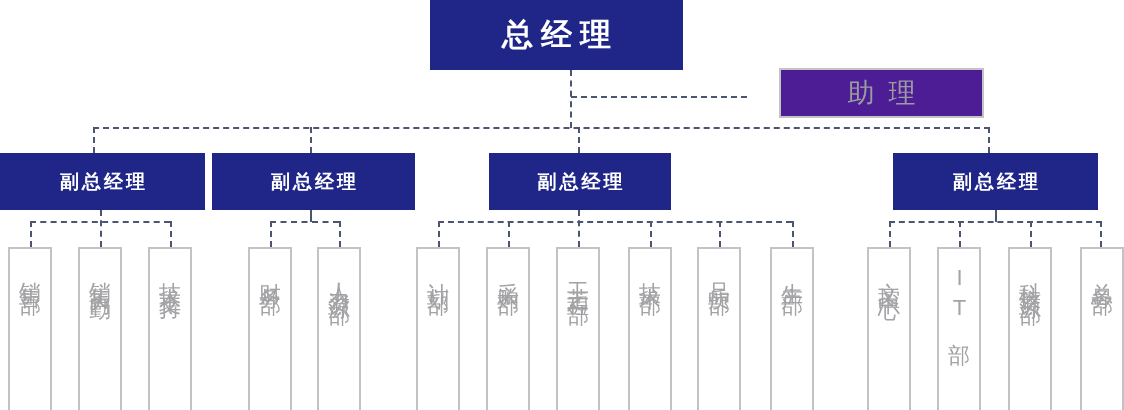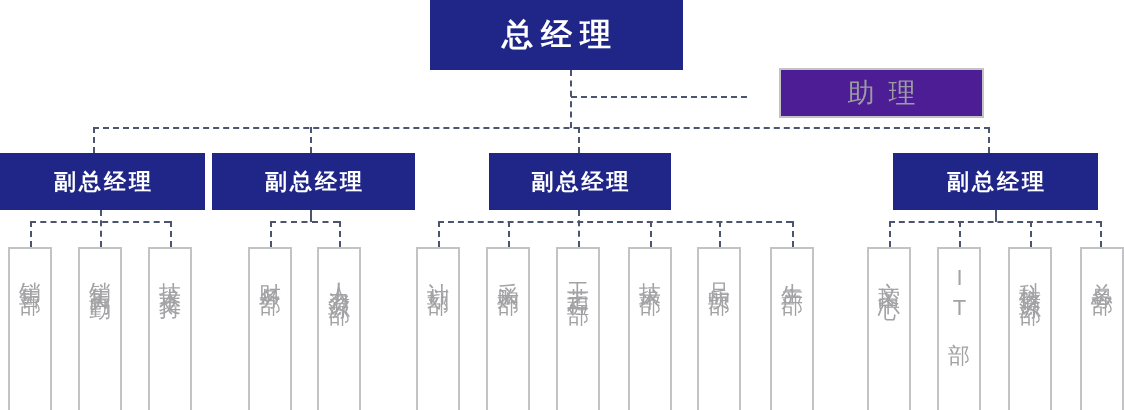--- a/index.html
+++ b/index.html
@@ -18,21 +18,21 @@
   
   .hline{position:absolute;border-top:2px dashed var(--line);height:0;}
   .vline{position:absolute;border-left:2px dashed var(--line);width:0;}
   
   .node{
     position:absolute;background:var(--node-bg);color:var(--node-text);
     display:flex;align-items:center;justify-content:center;
     font-weight:bold;text-align:center;
   }
   .node.gm{left:430px;top:0;width:253px;height:70px;font-size:31px;letter-spacing:8px;text-indent:8px;}
-  .node.vp{top:153px;height:57px;font-size:22px;letter-spacing:3px;text-indent:3px;}
+  .node.vp{top:153px;height:57px;font-size:19px;letter-spacing:3px;text-indent:3px;}
   .node.vp1{left:0;width:205px;}
   .node.vp2{left:212px;width:203px;}
   .node.vp3{left:489px;width:182px;}
   .node.vp4{left:893px;width:205px;}
   
   .assistant{
     position:absolute;left:747px;top:68px;width:205px;height:50px;
     background:#4c1d95;border:2px solid var(--muted-border);
     display:flex;align-items:center;justify-content:center;
     color:#9b9ba0;font-size:27px;letter-spacing:14px;text-indent:14px;margin-left:32px;

